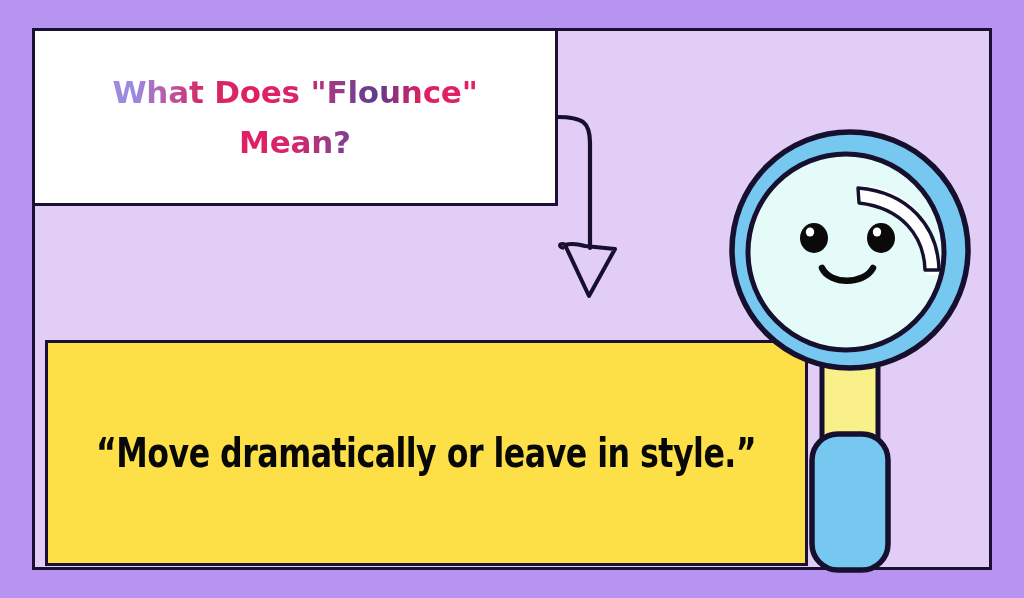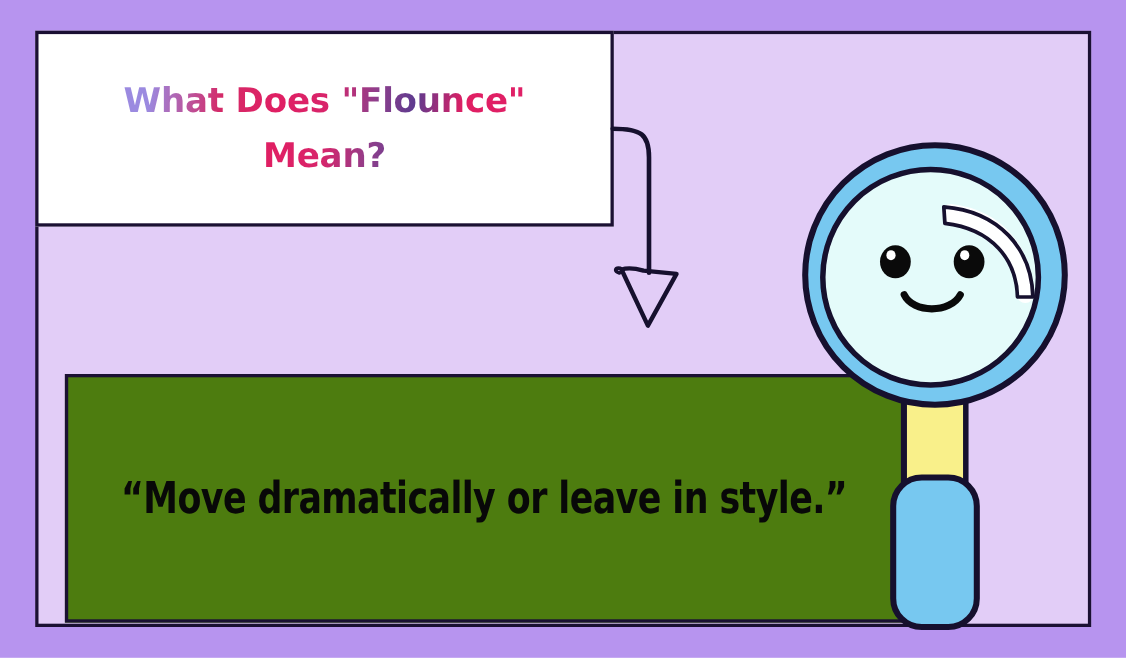--- a/index.html
+++ b/index.html
@@ -80,25 +80,25 @@
     left: 545px;
     top: 100px;
     width: 110px;
     height: 200px;
     z-index: 6;
   }
 
   
   #quote-card {
     position: absolute;
-    left: 59px;
+    left: 45px;
     top: 340px;
     width: 763px;
     height: 226px;
-    background: #4d7c0f;
+    background: #fde047;
     border: 3px solid #1b1033;
     box-sizing: border-box;
     display: flex;
     align-items: center;
     justify-content: center;
     z-index: 5;
   }
   #quote-text {
     font-family: "Liberation Sans Narrow", "DejaVu Sans Condensed", "Liberation Sans", sans-serif;
     font-weight: bold;

